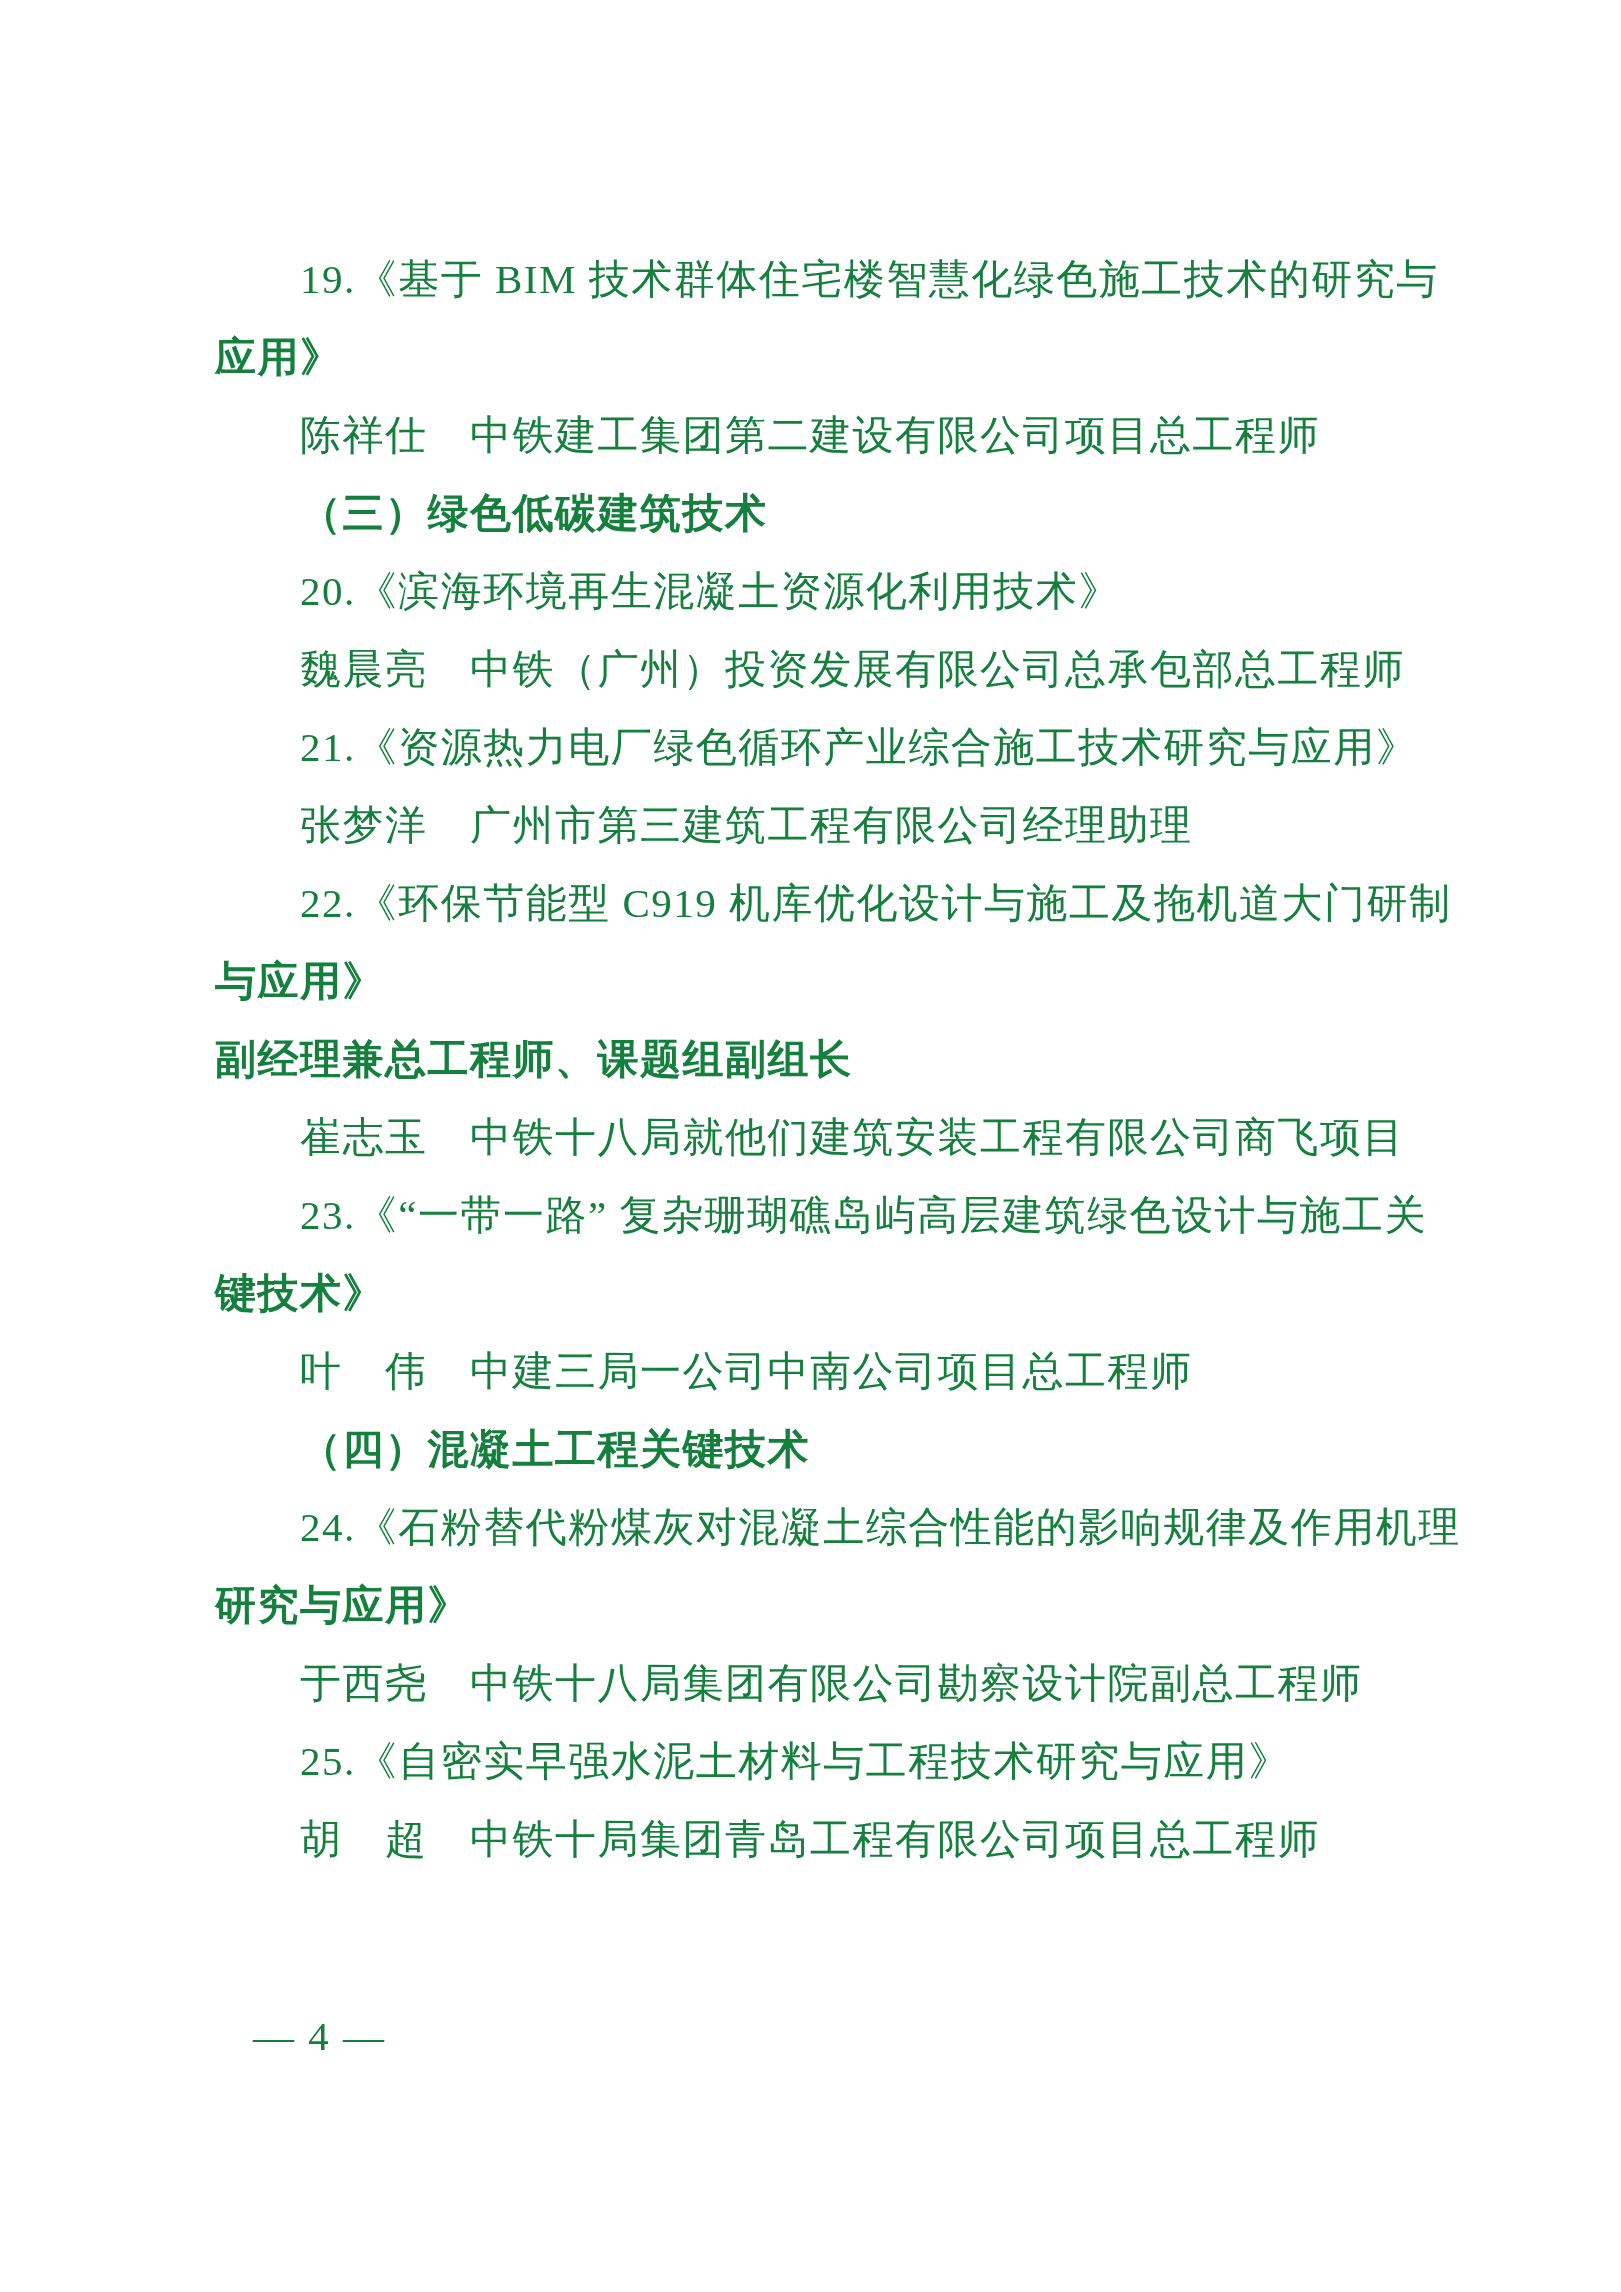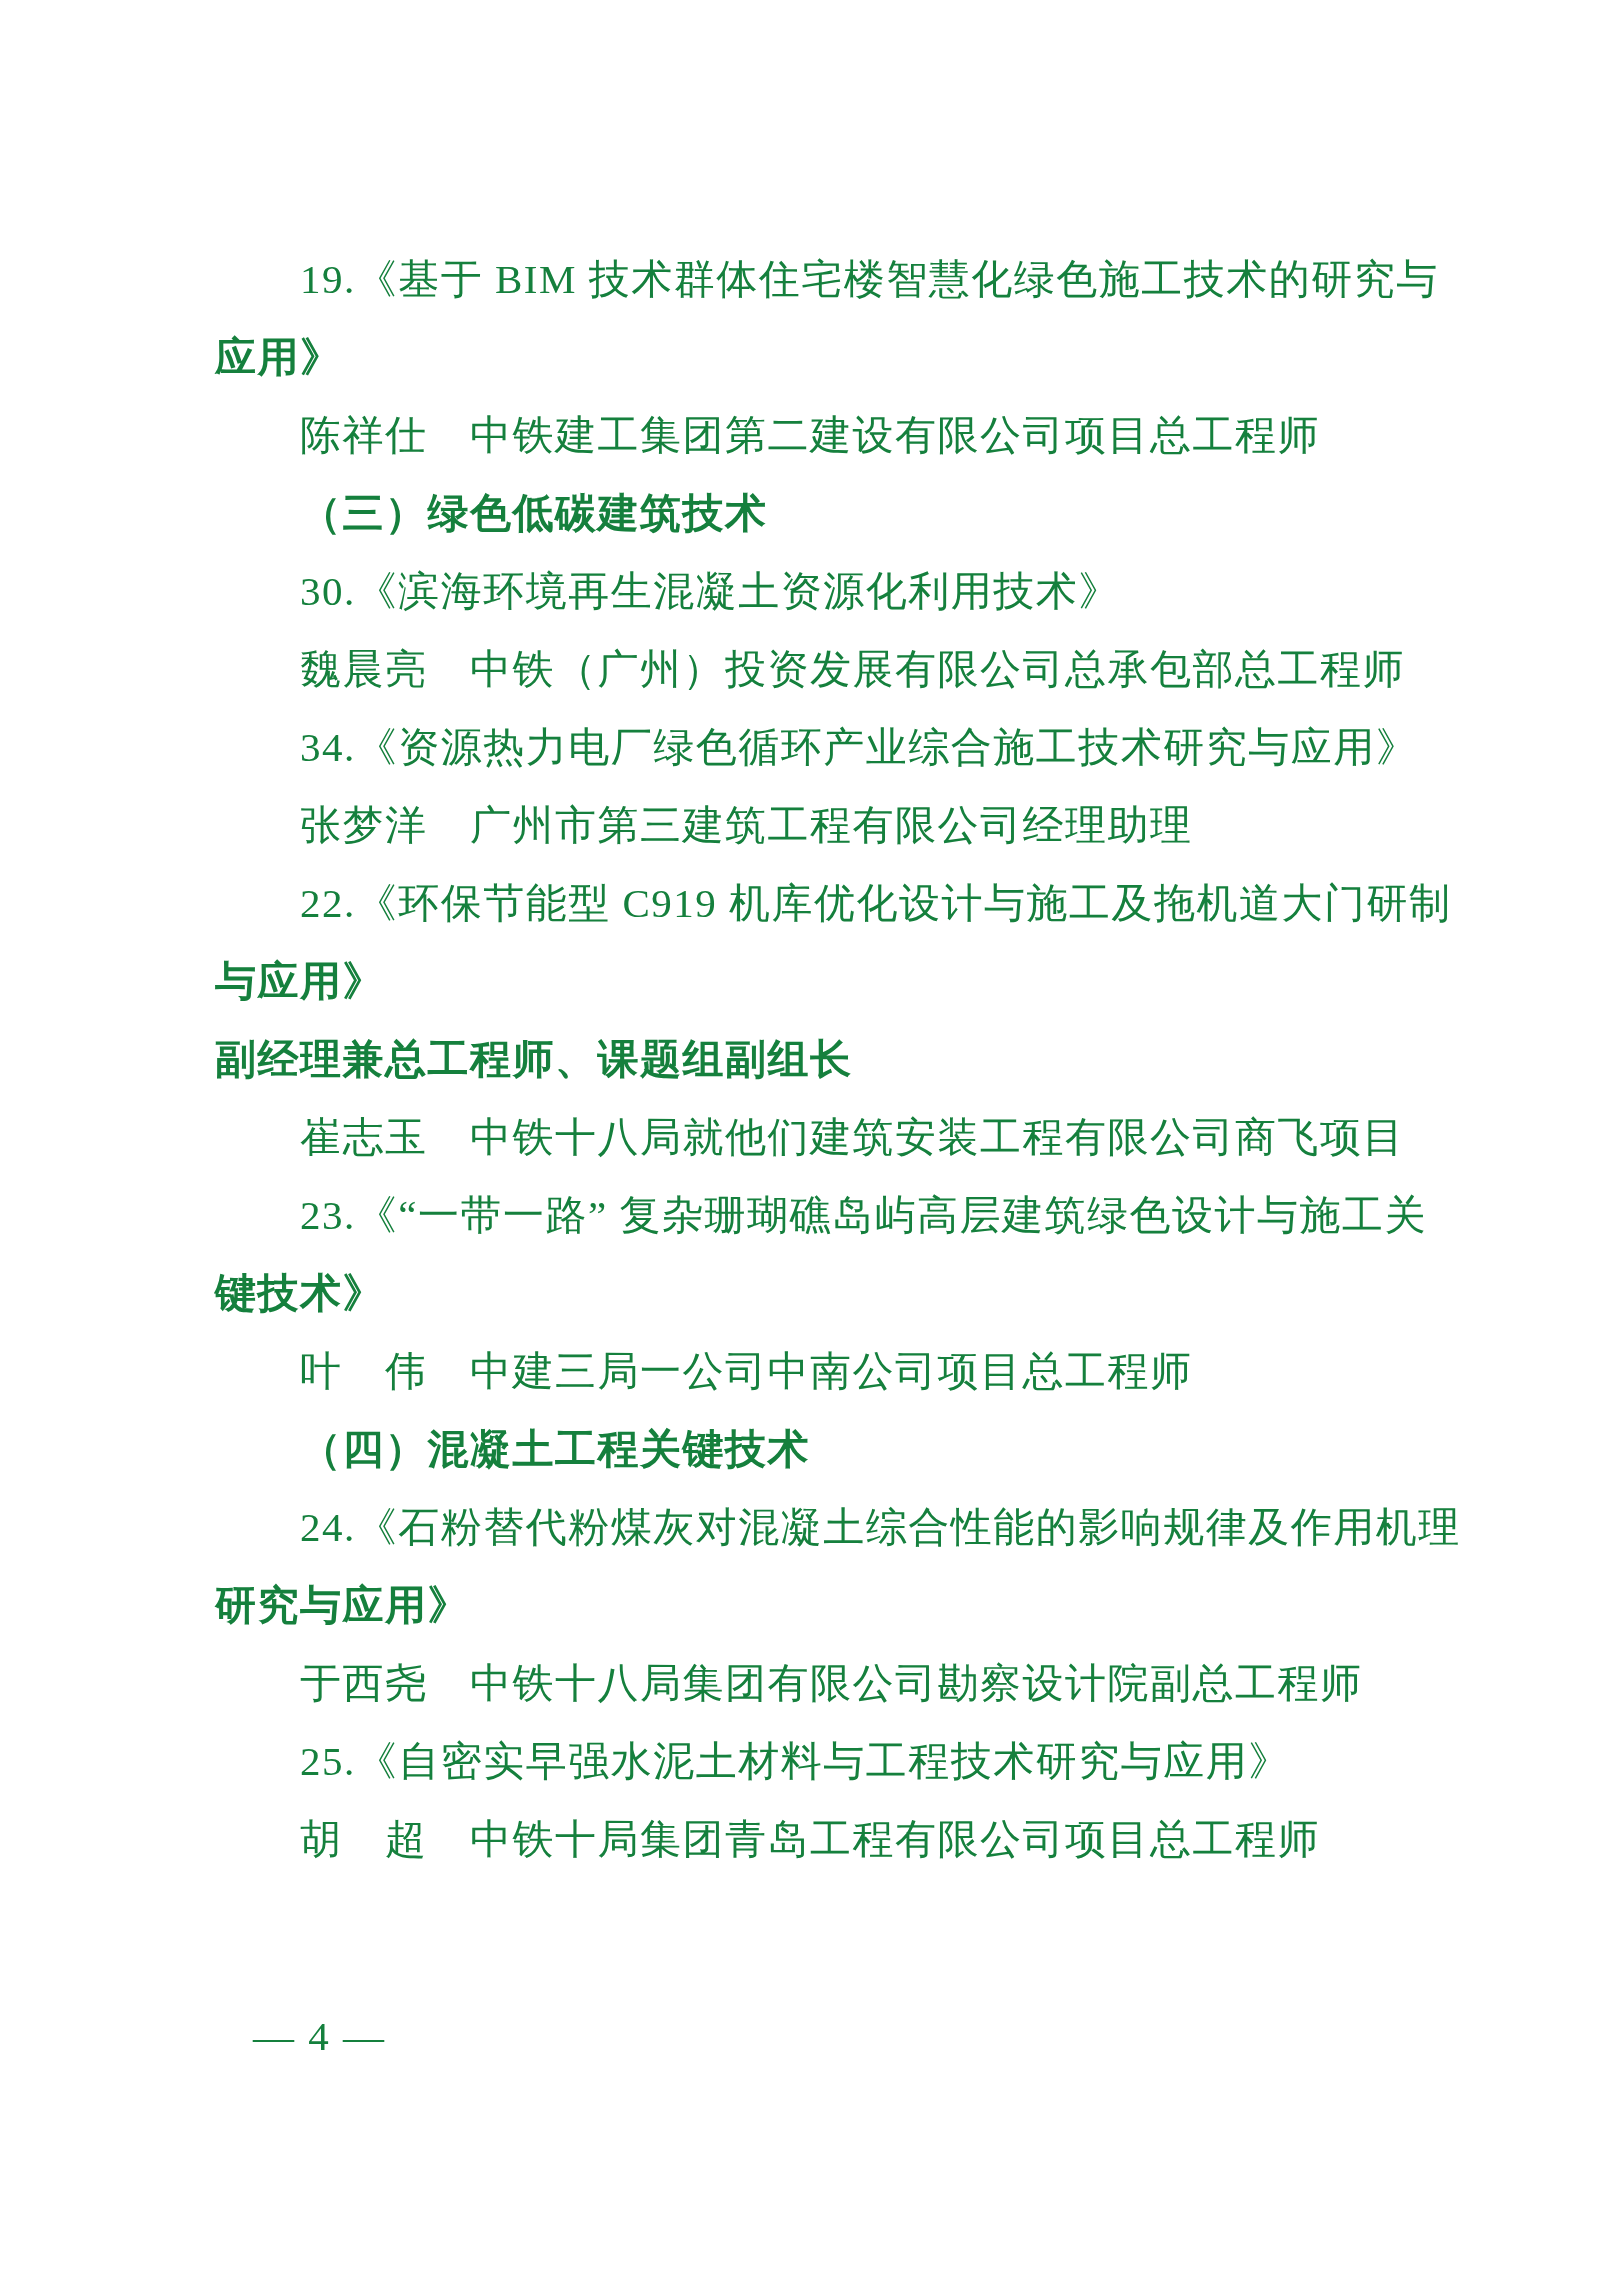--- a/index.html
+++ b/index.html
@@ -53,23 +53,23 @@
 </style>
 </head>
 <body>
 
 <div class="page">
   <main class="content" id="doc-body">
       <div class="line first">19.《基于 BIM 技术群体住宅楼智慧化绿色施工技术的研究与</div>
       <div class="line cont">应用》</div>
       <div class="line first">陈祥仕　中铁建工集团第二建设有限公司项目总工程师</div>
       <div class="line heading">（三）绿色低碳建筑技术</div>
-      <div class="line first">30.《滨海环境再生混凝土资源化利用技术》</div>
+      <div class="line first">20.《滨海环境再生混凝土资源化利用技术》</div>
       <div class="line first">魏晨亮　中铁（广州）投资发展有限公司总承包部总工程师</div>
-      <div class="line first">34.《资源热力电厂绿色循环产业综合施工技术研究与应用》</div>
+      <div class="line first">21.《资源热力电厂绿色循环产业综合施工技术研究与应用》</div>
       <div class="line first">张梦洋　广州市第三建筑工程有限公司经理助理</div>
       <div class="line first">22.《环保节能型 C919 机库优化设计与施工及拖机道大门研制</div>
       <div class="line cont">与应用》</div>
       <div class="line cont">副经理兼总工程师、课题组副组长</div>
       <div class="line first">崔志玉　中铁十八局就他们建筑安装工程有限公司商飞项目</div>
       <div class="line first">23.《“一带一路” 复杂珊瑚礁岛屿高层建筑绿色设计与施工关</div>
       <div class="line cont">键技术》</div>
       <div class="line first">叶　伟　中建三局一公司中南公司项目总工程师</div>
       <div class="line heading">（四）混凝土工程关键技术</div>
       <div class="line first">24.《石粉替代粉煤灰对混凝土综合性能的影响规律及作用机理</div>

